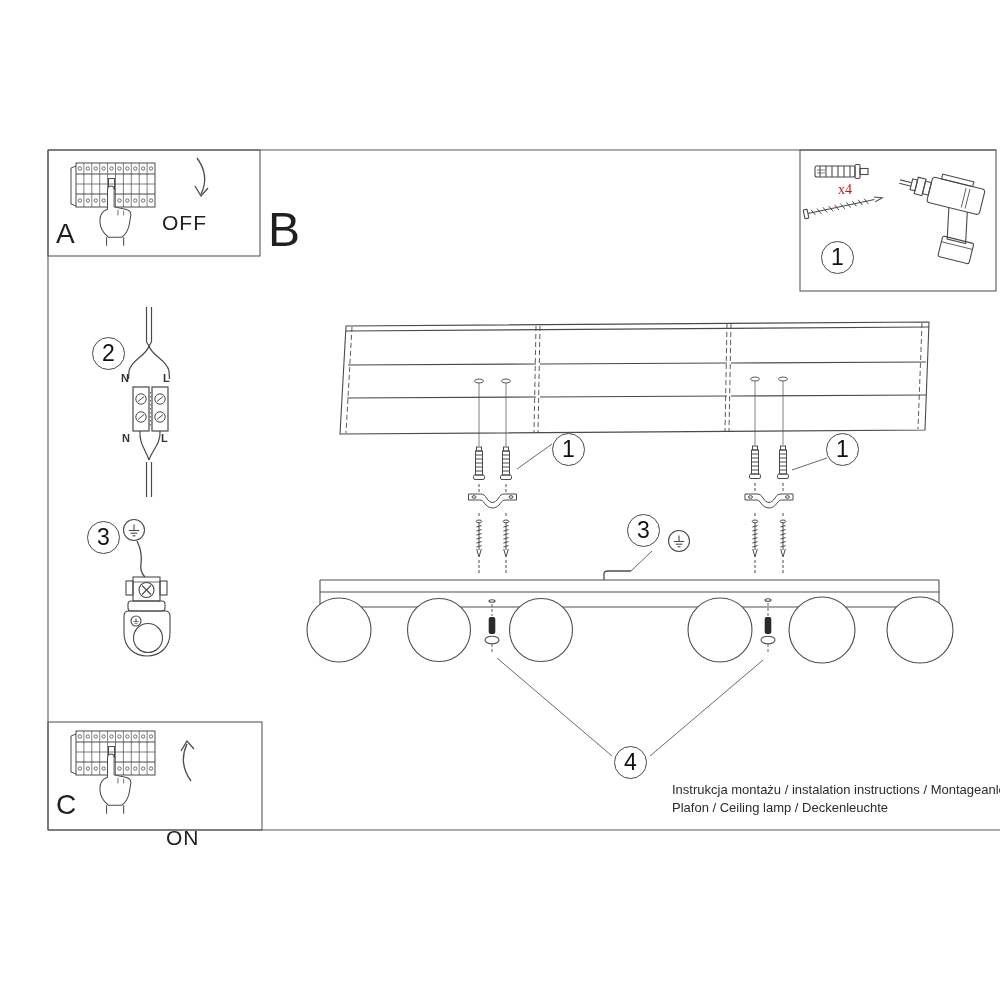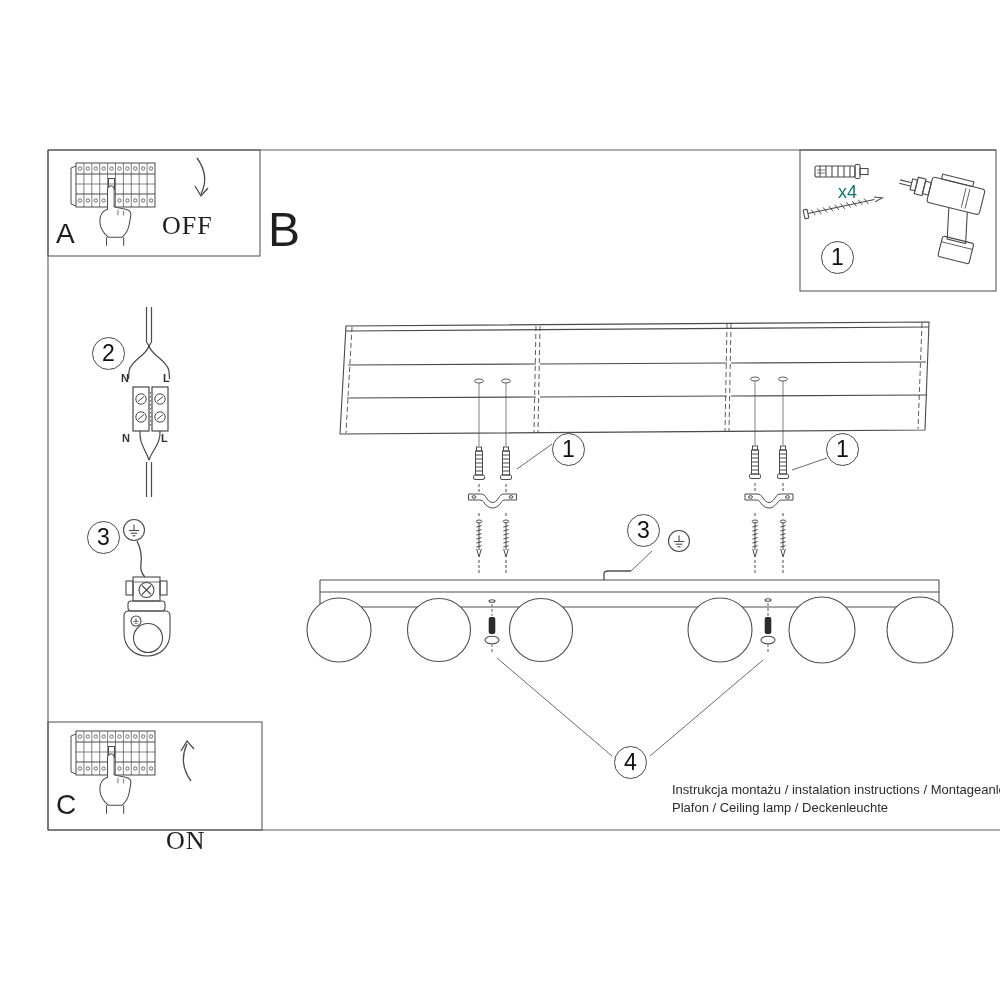--- a/index.html
+++ b/index.html
@@ -3,23 +3,23 @@
 <meta charset="utf-8">
 <style>
   html,body{margin:0;padding:0;background:#fff;}
   body{width:1000px;height:1000px;overflow:hidden;position:relative;
        font-family:"Liberation Sans","DejaVu Sans",sans-serif;color:#1a1a1a;}
   .stage{position:absolute;inset:0;}
   svg.art{position:absolute;left:0;top:0;}
   .lbl{position:absolute;white-space:nowrap;color:#1f1f1f;}
   .letter-big{font-size:48px;font-weight:400;}
   .letter-panel{font-size:28px;font-weight:400;}
-  .action{font-size:26px;font-weight:400;letter-spacing:1px;font-family:Liberation Serif, serif;}
+  .action{font-size:21px;font-weight:400;letter-spacing:1px;}
   .wire-lbl{font-size:11px;font-weight:700;color:#333;}
-  .qty{font-size:18px;color:#0f766e;}
+  .qty{font-size:14px;color:#b91c1c;font-family:Liberation Serif, serif;}
   .footer{font-size:13px;color:#2b2b2b;line-height:18px;}
   .circle-callout{position:absolute;width:33px;height:33px;border:1.4px solid #4a4a4a;
        border-radius:50%;background:#fff;display:flex;align-items:center;justify-content:center;
        font-size:23px;color:#111;box-sizing:border-box;}
 </style>
 </head>
 <body>
 
 <div class="stage">
 

